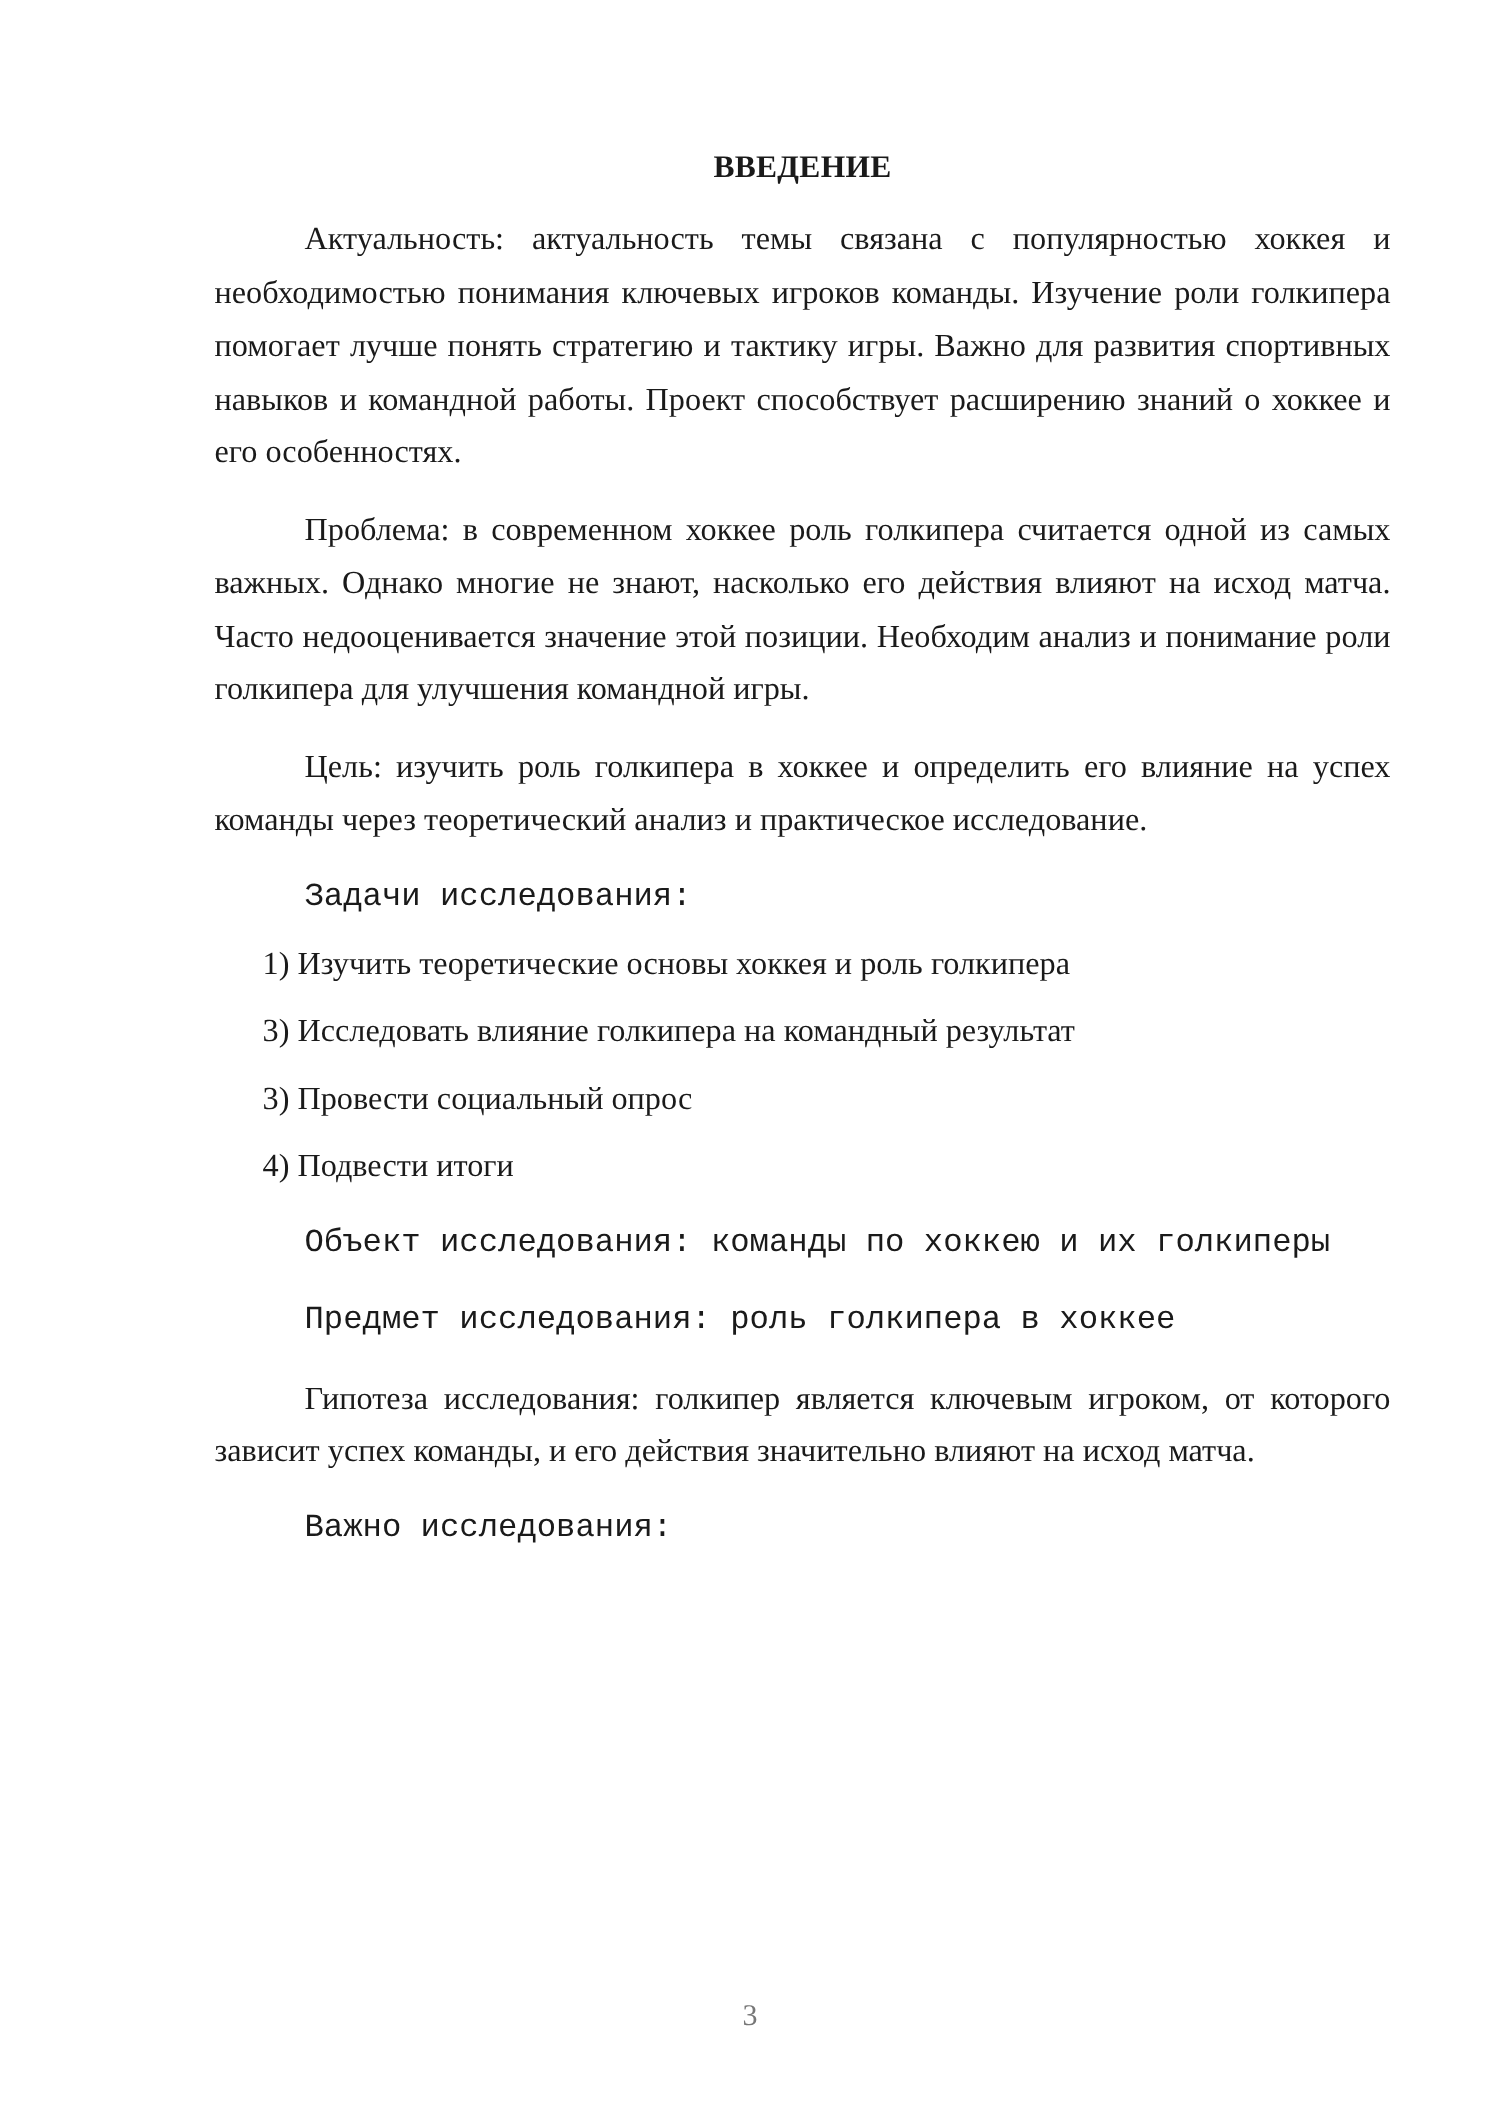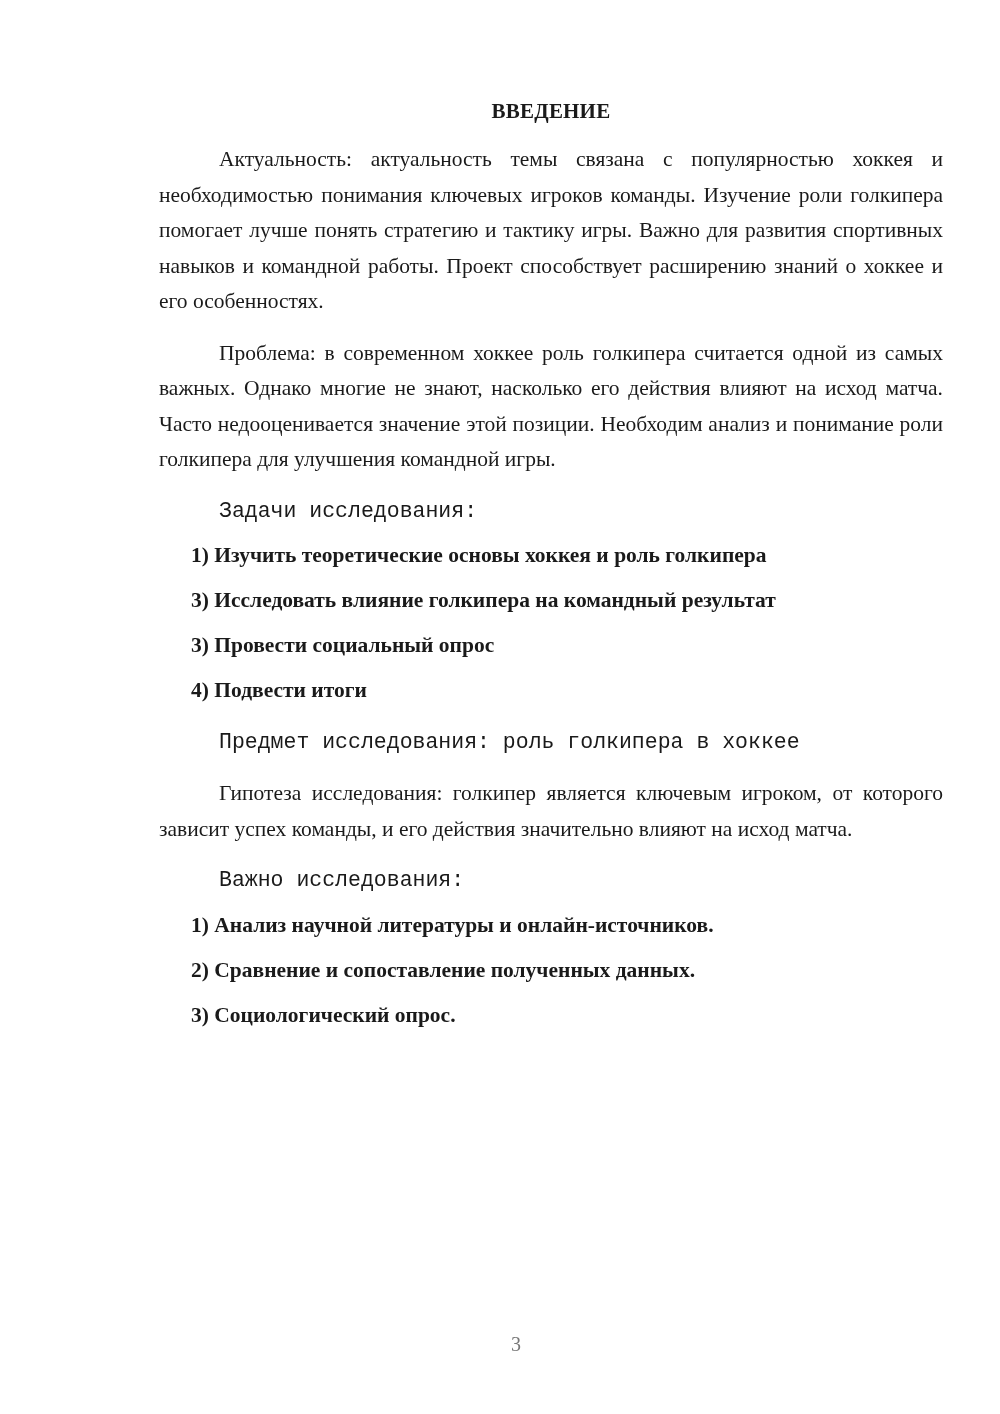--- a/index.html
+++ b/index.html
@@ -10,21 +10,21 @@
     body {
       width: 1000px;
       height: 1414px;
       position: relative;
       overflow: hidden;
       font-family: "Liberation Serif", "DejaVu Serif", serif;
       color: #1a1a1a;
     }
     .page {
       position: absolute;
-      left: 16px; top: 0;
+      left: 0; top: 0;
       width: 971px;
       height: 1414px;
       background: #ffffff;
     }
     .content {
       position: absolute;
       left: 143px;
       top: 96px;
       width: 784px;
       font-size: 21.5px;
@@ -44,21 +44,20 @@
       margin: 16px 0 9px 0;
     }
     .para.left {
       text-align: left;
       font-family: Liberation Mono, monospace;
     }
     .list-item {
       padding-left: 32px;
       margin: 0 0 9.5px 0;
       text-align: left;
-      font-weight: bold;
     }
     .page-number {
       position: absolute;
       left: 0;
       width: 1000px;
       top: 1333px;
       text-align: center;
       font-size: 20px;
       color: #777777;
       font-family: "Liberation Serif", serif;
@@ -68,38 +67,35 @@
 <body>
 
 <div class="page">
   <div class="content">
     <div class="title">ВВЕДЕНИЕ</div>
 
     <p class="para">Актуальность: актуальность темы связана с популярностью хоккея и необходимостью понимания ключевых игроков команды. Изучение роли голкипера помогает лучше понять стратегию и тактику игры. Важно для развития спортивных навыков и командной работы. Проект способствует расширению знаний о хоккее и его особенностях.</p>
 
     <p class="para">Проблема: в современном хоккее роль голкипера считается одной из самых важных. Однако многие не знают, насколько его действия влияют на исход матча. Часто недооценивается значение этой позиции. Необходим анализ и понимание роли голкипера для улучшения командной игры.</p>
 
+    <p class="para">Цель: изучить роль голкипера в хоккее и определить его влияние на успех команды через теоретический анализ и практическое исследование.</p>
 
     <p class="para left">Задачи исследования:</p>
 
     <div>
       <div class="list-item">1) Изучить теоретические основы хоккея и роль голкипера</div>
       <div class="list-item">3) Исследовать влияние голкипера на командный результат</div>
       <div class="list-item">3) Провести социальный опрос</div>
       <div class="list-item">4) Подвести итоги</div>
     </div>
 
+    <p class="para left">Объект исследования: команды по хоккею и их голкиперы</p>
 
     <p class="para left">Предмет исследования: роль голкипера в хоккее</p>
 
     <p class="para">Гипотеза исследования: голкипер является ключевым игроком, от которого зависит успех команды, и его действия значительно влияют на исход матча.</p>
 
     <p class="para left">Важно исследования:</p>
 
-    <div>
-      <div class="list-item">1) Анализ научной литературы и онлайн-источников.</div>
-      <div class="list-item">2) Сравнение и сопоставление полученных данных.</div>
-      <div class="list-item">3) Социологический опрос.</div>
-    </div>
   </div>
 
   <div class="page-number">3</div>
 </div>
 
 </body></html>

